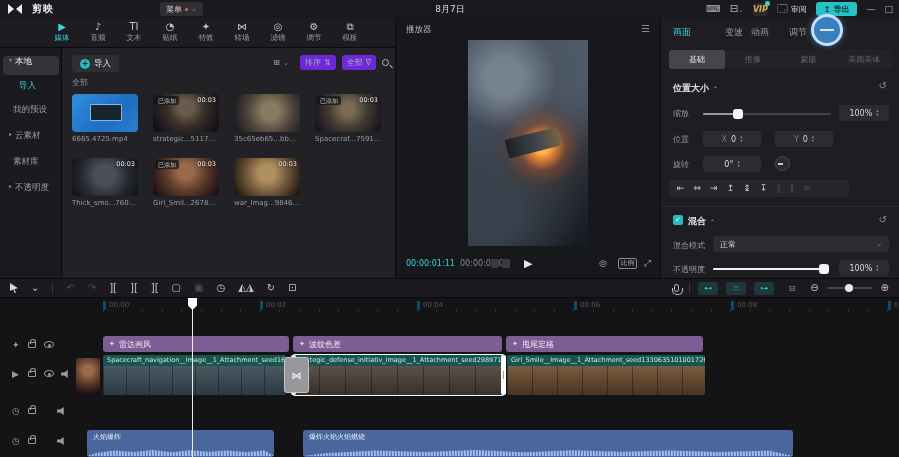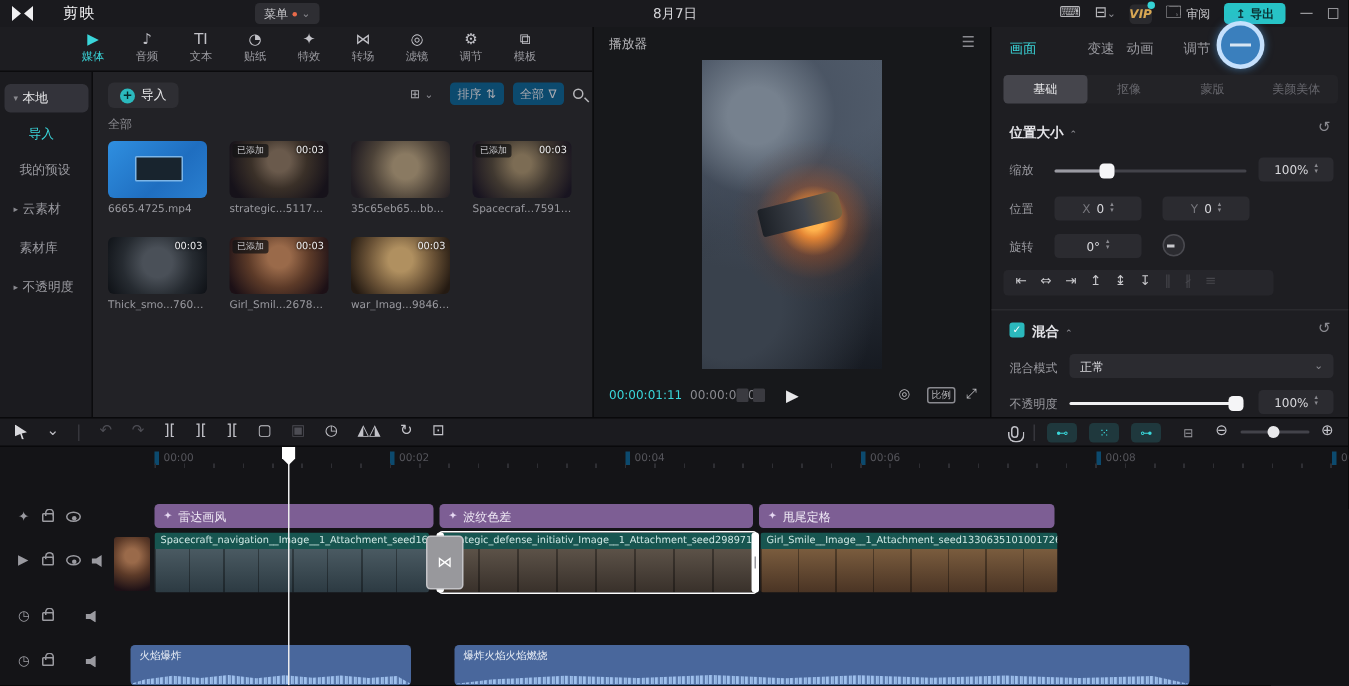--- a/index.html
+++ b/index.html
@@ -4,21 +4,21 @@
 <style>
   *{margin:0;padding:0;box-sizing:border-box}
   html,body{background:#000}
   #app{position:relative;width:899px;height:457px;background:#101013;overflow:hidden;
        font-family:"DejaVu Sans","Liberation Sans",sans-serif;color:#ccc;font-size:9px}
   .abs{position:absolute}
 
   
   .titlebar{left:0;top:0;width:899px;height:18px;background:#1a1a1e;display:flex;align-items:center}
   .logo-ic{width:14px;height:10px;margin-left:8px}
-  .logo-txt{color:#f0f0f2;font-weight:normal;font-size:10px;margin-left:20px;letter-spacing:1px}
+  .logo-txt{color:#f0f0f2;font-weight:bold;font-size:10px;margin-left:10px;letter-spacing:1px}
   .menu-btn{margin-left:106px;background:#2e2e33;border-radius:3px;height:14px;display:flex;align-items:center;padding:0 6px;color:#c8c8cc;font-size:8px;gap:3px}
   .dot-red{width:3px;height:3px;border-radius:50%;background:#e86a4a}
   .chev{color:#8a8a90;font-size:7px}
   .tb-date{position:absolute;left:405px;top:3px;width:90px;text-align:center;color:#d8d8dc;font-size:9px}
   .tb-right{position:absolute;right:6px;top:0;height:18px;display:flex;align-items:center;gap:9px}
   .tb-ic{color:#b8b8bc;font-size:10px;line-height:1}
   .vip{background:#2a2a2e;border-radius:3px;height:13px;padding:0 0;display:flex;align-items:center;position:relative}
   .vip span{color:#d9a854;font-weight:bold;font-size:8px;font-style:italic}
   .vip::after{content:"";position:absolute;right:-2px;top:-2px;width:5px;height:5px;border-radius:50%;background:#35d3d6}
   .review{display:flex;align-items:center;gap:3px;color:#c8c8cc;font-size:8px}
@@ -27,31 +27,31 @@
 
   
   .toolbar{left:0;top:18px;width:395px;height:30px;background:#1d1d21;border-bottom:1px solid #0b0b0d;display:flex;align-items:center;padding-left:48px;gap:8px}
   .tb-item{width:28px;display:flex;flex-direction:column;align-items:center;gap:1px;color:#9a9aa0}
   .tb-item .ig{font-size:10px;line-height:10px;color:#c2c2c8}
   .tb-item .lb{font-size:7.5px}
   .tb-item.active .ig,.tb-item.active .lb{color:#3ad6da}
 
   
   .sidebar{left:0;top:48px;width:62px;height:230px;background:#1b1b1f;border-right:1px solid #0b0b0d}
-  .sb-item{position:absolute;left:3px;width:56px;height:19px;border-radius:4px;display:flex;align-items:center;color:#9b9ba1;font-size:8.5px;gap:3px;padding-left:6px}
+  .sb-item{position:absolute;left:3px;width:56px;height:19px;border-radius:4px;display:flex;align-items:flex-start;color:#9b9ba1;font-size:8.5px;gap:3px;padding-left:6px}
   .sb-item.sel{background:#33333a;color:#e8e8ea}
   .sb-item.teal{color:#3ad6da}
   .sb-caret{font-size:6px;color:#8a8a90}
 
   
   .media{left:62px;top:48px;width:333px;height:230px;background:#222226}
   .imp-btn{position:absolute;left:10px;top:7px;height:17px;background:#2e2e33;border-radius:4px;display:flex;align-items:center;gap:4px;padding:0 8px;color:#e8e8ea;font-size:8.5px}
   .imp-plus{width:10px;height:10px;border-radius:50%;background:#2bb9bd;color:#08282a;font-size:8px;line-height:10px;text-align:center;font-weight:bold}
   .m-tools{position:absolute;right:6px;top:7px;display:flex;align-items:center;gap:6px}
-  .m-tool{background:#0c4a6e;border-radius:3px;height:15px;display:flex;align-items:center;gap:3px;padding:0 5px;color:#aaaab0;font-size:8px}
+  .m-tool{background:#6d28d9;border-radius:3px;height:15px;display:flex;align-items:center;gap:3px;padding:0 5px;color:#aaaab0;font-size:8px}
   .ic-search{width:7px;height:7px;border:1.3px solid #b8b8bc;border-radius:50%;position:relative}
   .ic-search::after{content:"";position:absolute;left:5.5px;top:5.5px;width:4px;height:1.3px;background:#b8b8bc;transform:rotate(45deg)}
   .group-label{position:absolute;left:10px;top:29px;color:#8a8a90;font-size:8px}
   .card{position:absolute;width:66px}
   .thumb{width:66px;height:38px;border-radius:4px;position:relative;overflow:hidden}
   .fname{margin-top:3px;color:#9a9aa0;font-size:7px;white-space:nowrap;overflow:hidden;text-overflow:ellipsis}
   .b-add{position:absolute;left:2px;top:2px;background:rgba(20,20,22,.75);color:#c8c8cc;font-size:6px;padding:0 3px;border-radius:2px;line-height:9px}
   .b-dur{position:absolute;right:3px;top:2px;color:#f0f0f2;font-size:6.5px;text-shadow:0 0 2px #000}
   .b-add:empty,.b-dur:empty{display:none}
   .t1{background:linear-gradient(135deg,#2f8fe0,#1f6ec0 60%,#2a7fd0)}

